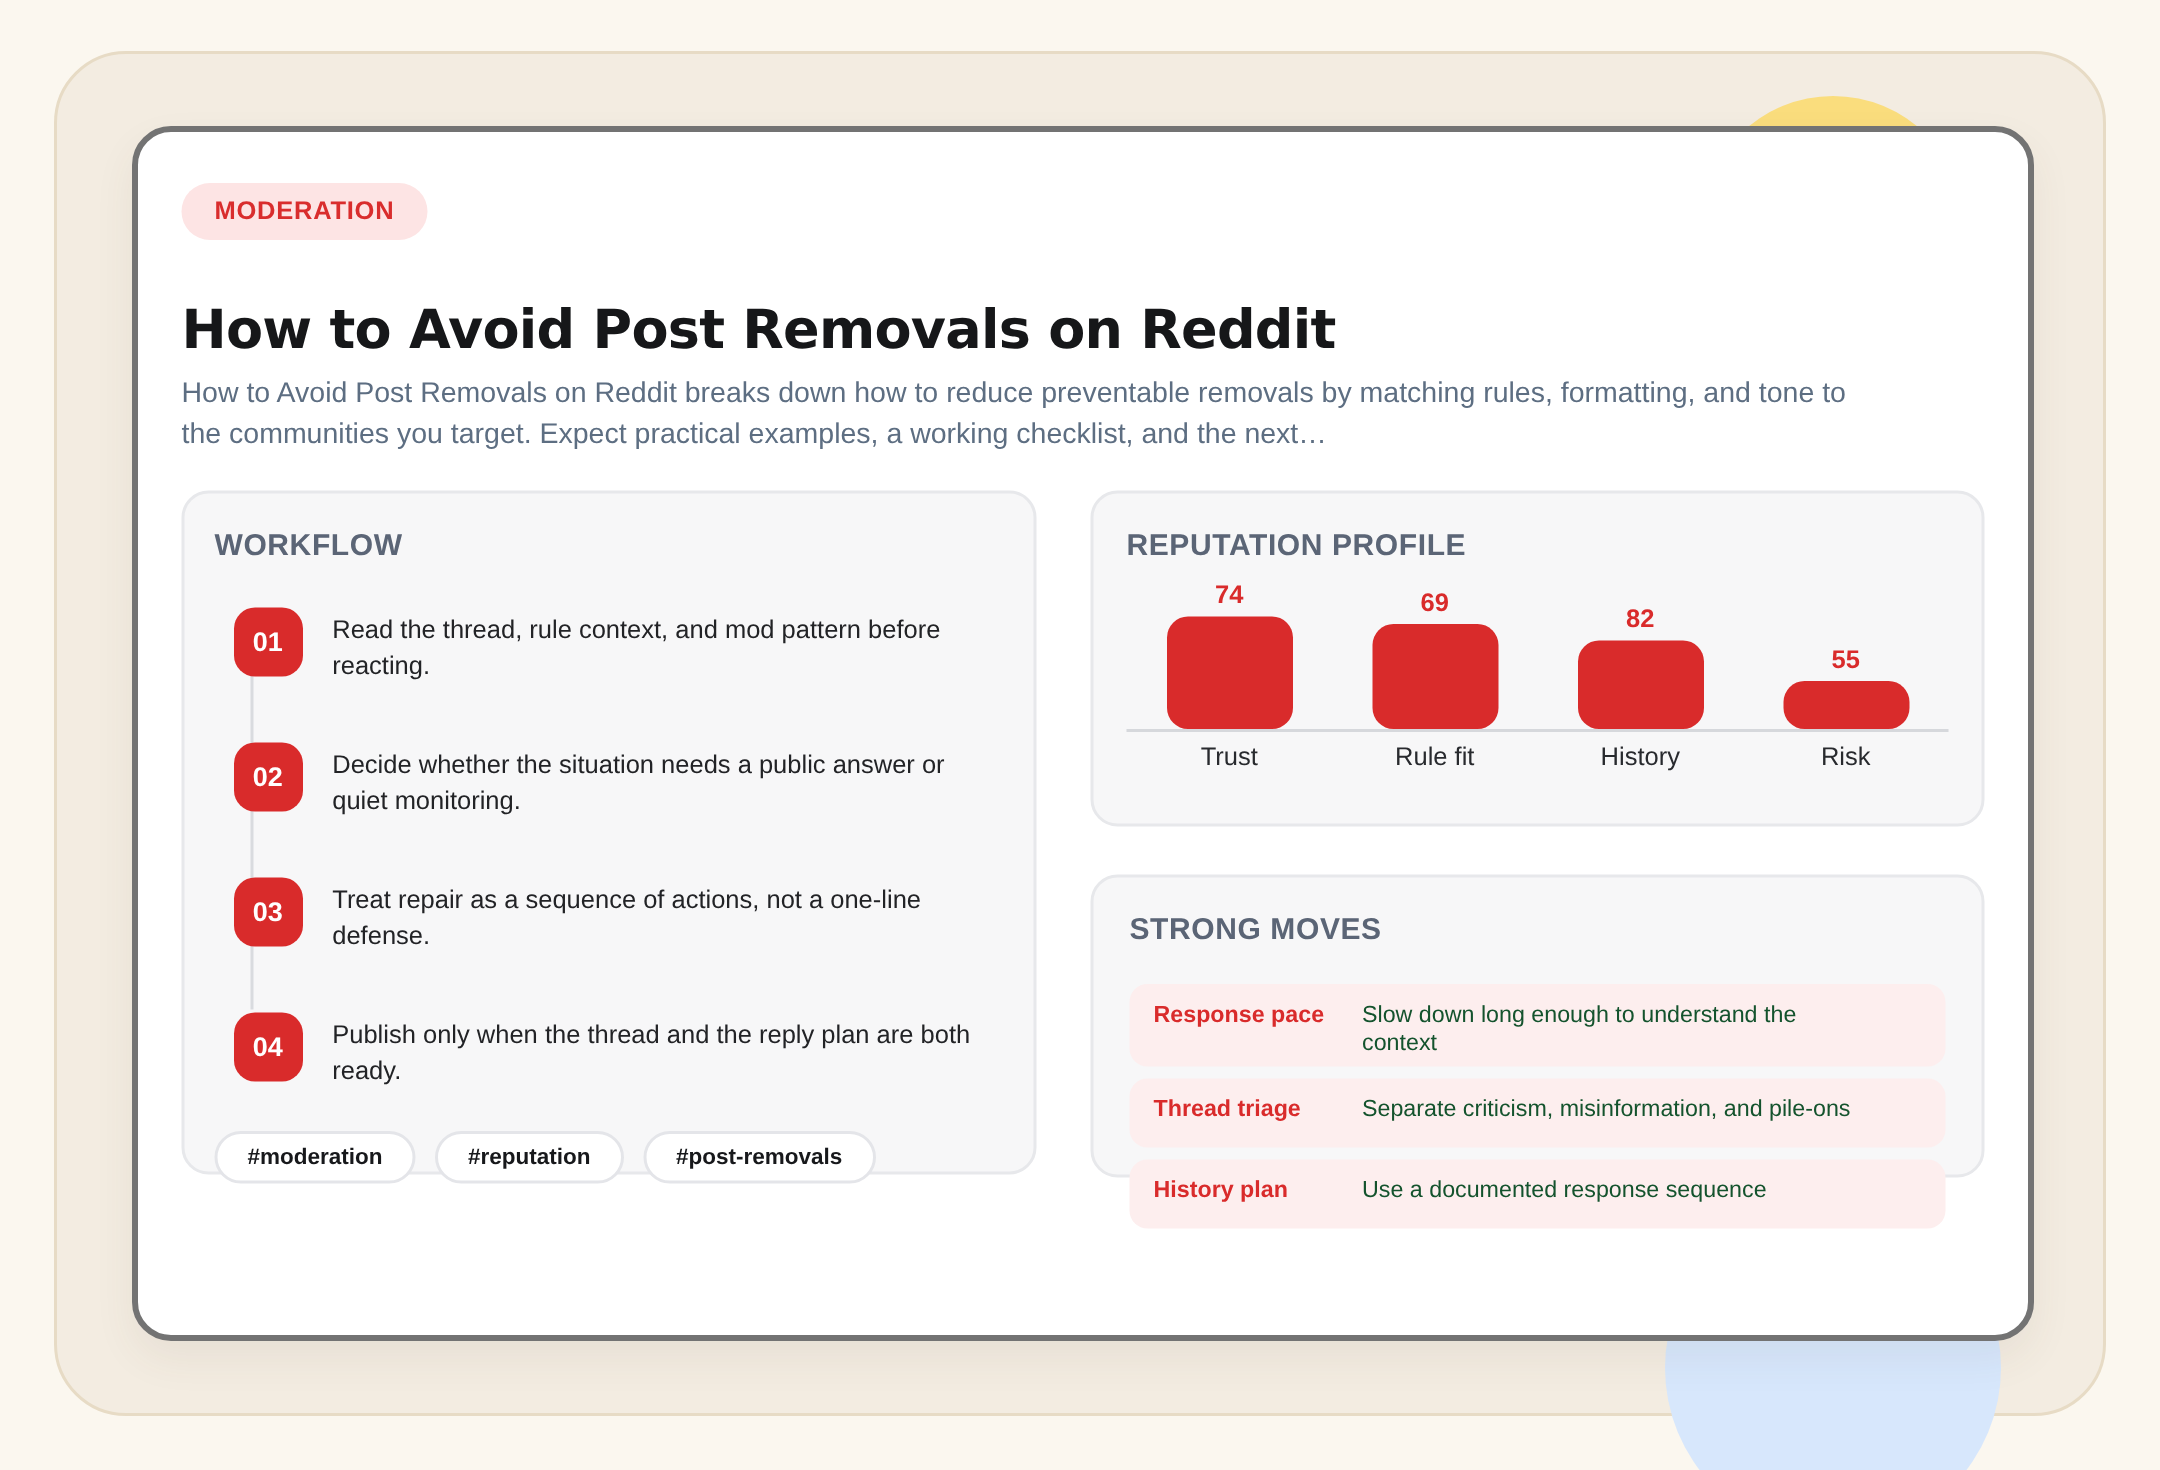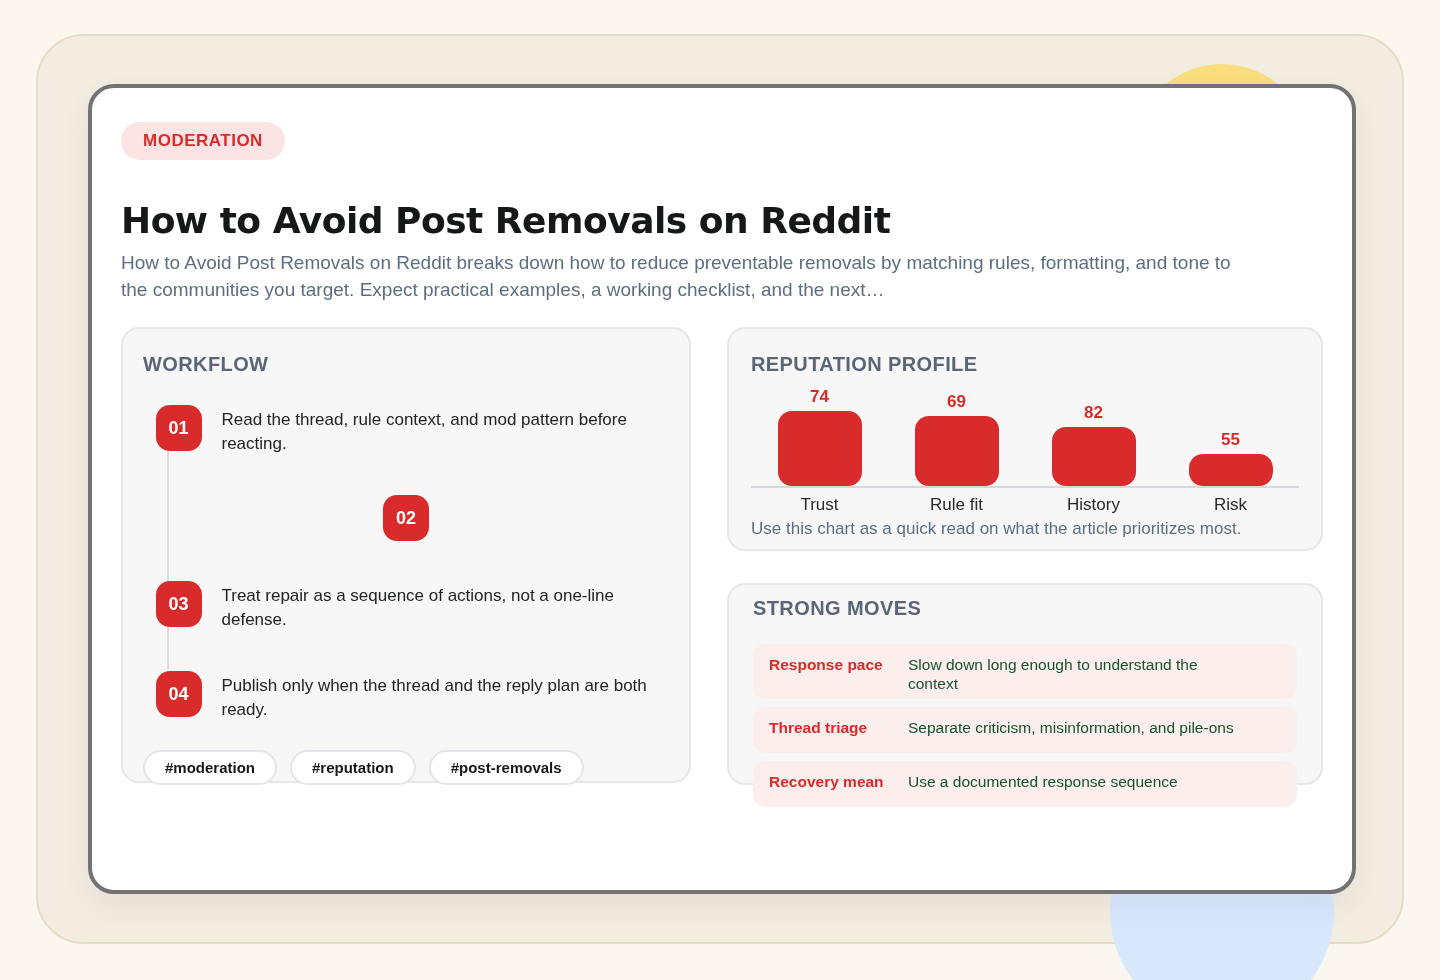--- a/index.html
+++ b/index.html
@@ -75,21 +75,21 @@
   .chart { margin-top:10px; }
   .bars { display:flex; justify-content:space-around; align-items:flex-end; height:100px; }
   .bar-col { width:84px; display:flex; flex-direction:column; align-items:center; justify-content:flex-end; }
   .bar-value { color:#d92b2b; font-weight:bold; font-size:17px; margin-bottom:4px; }
   .bar { width:84px; border-radius:14px; }
   .baseline { height:2px; background:#d6d8dc; }
   .cats { display:flex; justify-content:space-around; margin-top:7px; }
   .cat { width:110px; text-align:center; font-size:17px; color:#282a2e; }
   .chart-caption { margin-top:3px; font-size:17px; line-height:21.5px; color:#5d6e82; }
   
-  .panel-moves { height:202px; padding:12px 24px; }
+  .panel-moves { height:202px; padding:24px 24px; }
   .moves { margin-top:24px; display:flex; flex-direction:column; gap:8px; }
   .move {
     background:#fdeeee; border-radius:12px; min-height:46px;
     padding:6px 16px; display:grid; grid-template-columns:139px 1fr;
     align-items:flex-start;
   }
   .move-term { color:#d92b2b; font-weight:bold; font-size:15.5px; line-height:19px; padding-top:5px; }
   .move-desc { font-size:15.5px; line-height:19px; color:#14532d; padding-top:5px; max-width:330px; }
   
   .footer { display:flex; align-items:center; gap:20px; margin-top:45px; }
@@ -118,20 +118,21 @@
     <section class="panel panel-left">
       <h3 class="panel-heading">WORKFLOW</h3>
       <div class="steps">
         <div class="steps-line"></div>
         <div class="step">
           <div class="step-num">01</div>
           <div class="step-text">Read the thread, rule context, and mod pattern before reacting.</div>
         </div>
         <div class="step">
           <div class="step-num">02</div>
+          <div class="step-text">Decide whether the situation needs a public answer or quiet monitoring.</div>
         </div>
         <div class="step">
           <div class="step-num">03</div>
           <div class="step-text">Treat repair as a sequence of actions, not a one-line defense.</div>
         </div>
         <div class="step">
           <div class="step-num">04</div>
           <div class="step-text">Publish only when the thread and the reply plan are both ready.</div>
         </div>
       </div>
@@ -167,37 +168,36 @@
             </div>
           <div class="baseline"></div>
           <div class="cats">
               <div class="cat">Trust</div>
               <div class="cat">Rule fit</div>
               <div class="cat">History</div>
               <div class="cat">Risk</div>
             </div>
         </div>
         <div class="chart-caption">
-            <div>Use this chart as a quick read on what the article prioritizes most.</div>
           </div>
       </section>
 
       <section class="panel panel-moves">
         <h3 class="panel-heading">STRONG MOVES</h3>
         <div class="moves">
           <div class="move">
             <div class="move-term">Response pace</div>
             <div class="move-desc">Slow down long enough to understand the context</div>
           </div>
           <div class="move">
             <div class="move-term">Thread triage</div>
             <div class="move-desc">Separate criticism, misinformation, and pile-ons</div>
           </div>
           <div class="move">
-            <div class="move-term">Recovery mean</div>
+            <div class="move-term">History plan</div>
             <div class="move-desc">Use a documented response sequence</div>
           </div>
         </div>
       </section>
 
     </div>
   </div>
 
 
 </div>

